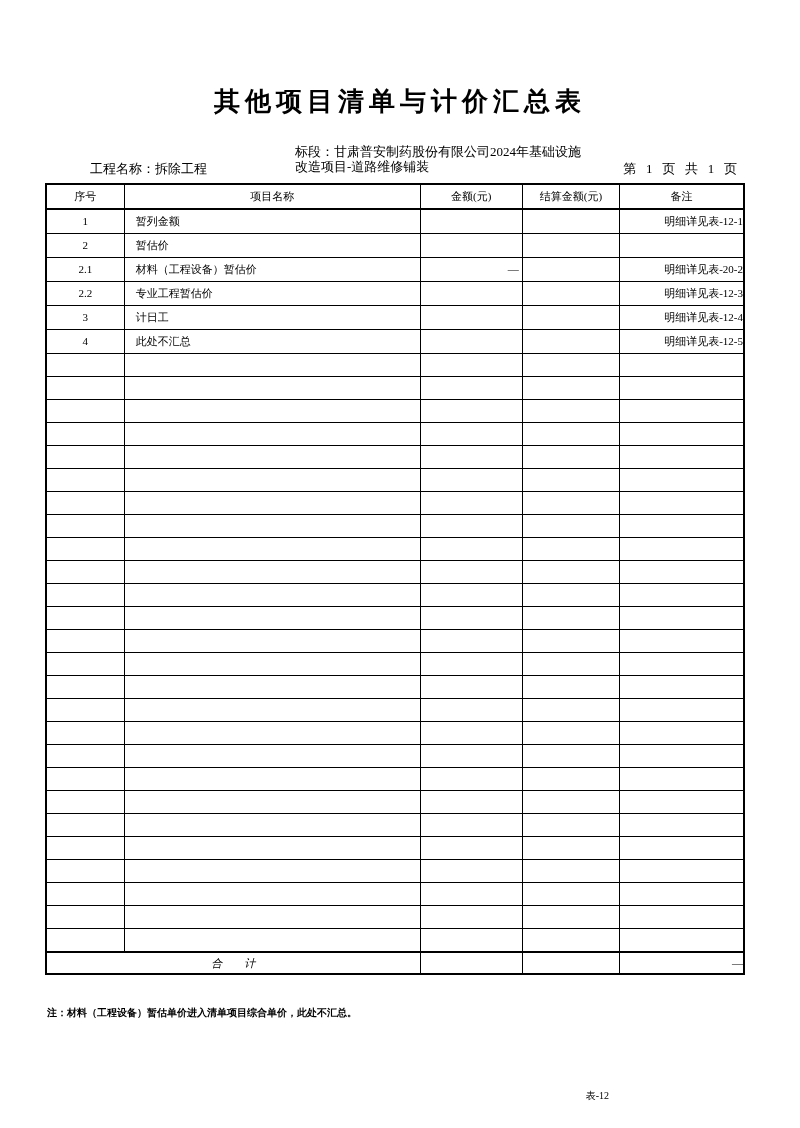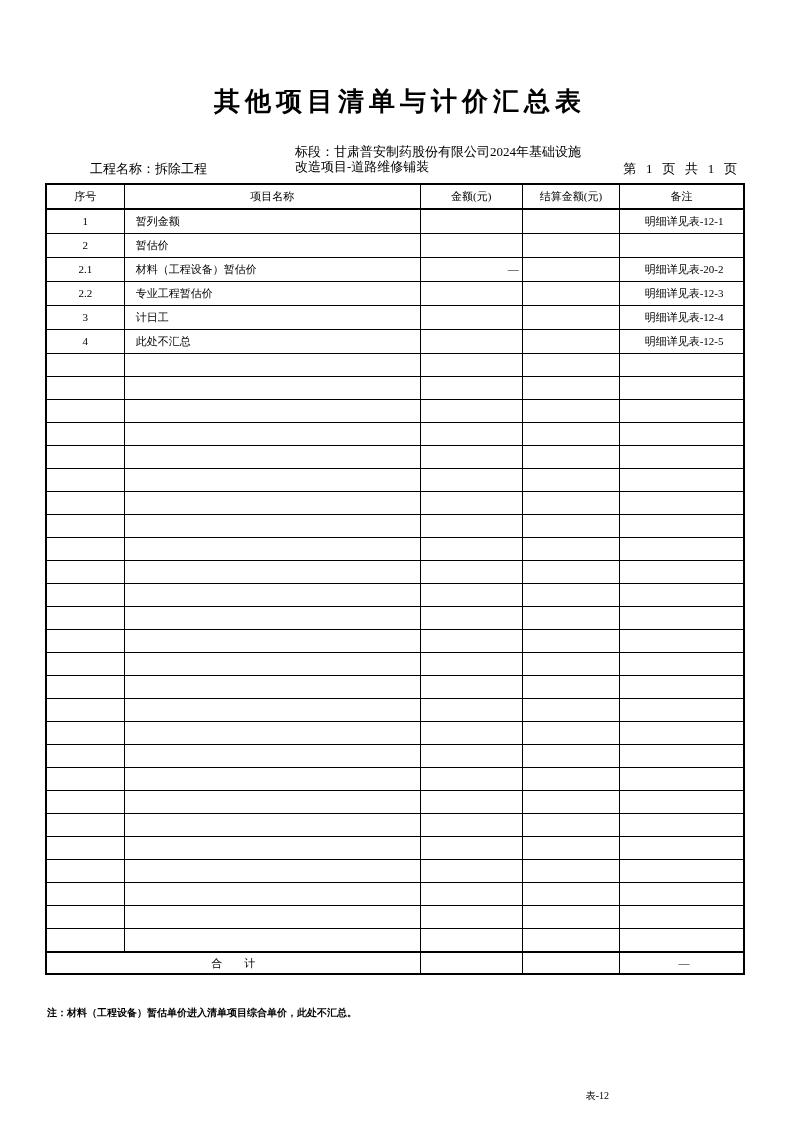--- a/index.html
+++ b/index.html
@@ -35,23 +35,23 @@
     border: 1px solid #000;
     height: 23px; line-height: 23px;
     padding: 0;
     font-weight: normal;
     overflow: hidden; white-space: nowrap;
     text-align: center;
   }
   .sum-table thead th { height: 22px; border-bottom-width: 2px; }
   .sum-table td.col-name   { text-align: left;  padding-left: 11px; }
   .sum-table td.col-amount { text-align: right; padding-right: 3px; }
-  .sum-table td.col-remark { text-align: center;  padding-left: 5px; }
+  .sum-table td.col-remark { text-align: right;  padding-left: 5px; }
   .sum-table tr.total-row td { border-top-width: 2px; height: 20px; line-height: 20px; }
-  .sum-table td.total-label { text-align: center; }
+  .sum-table td.total-label { text-align: center; font-style: italic; }
 
   .footnote {
     position: absolute; left: 47px; top: 1006px;
     font-size: 10px; font-weight: bold; white-space: nowrap;
   }
   .table-code {
     position: absolute; right: 55px; top: 1089px;
     font-size: 10px; white-space: nowrap;
   }
 </style>

